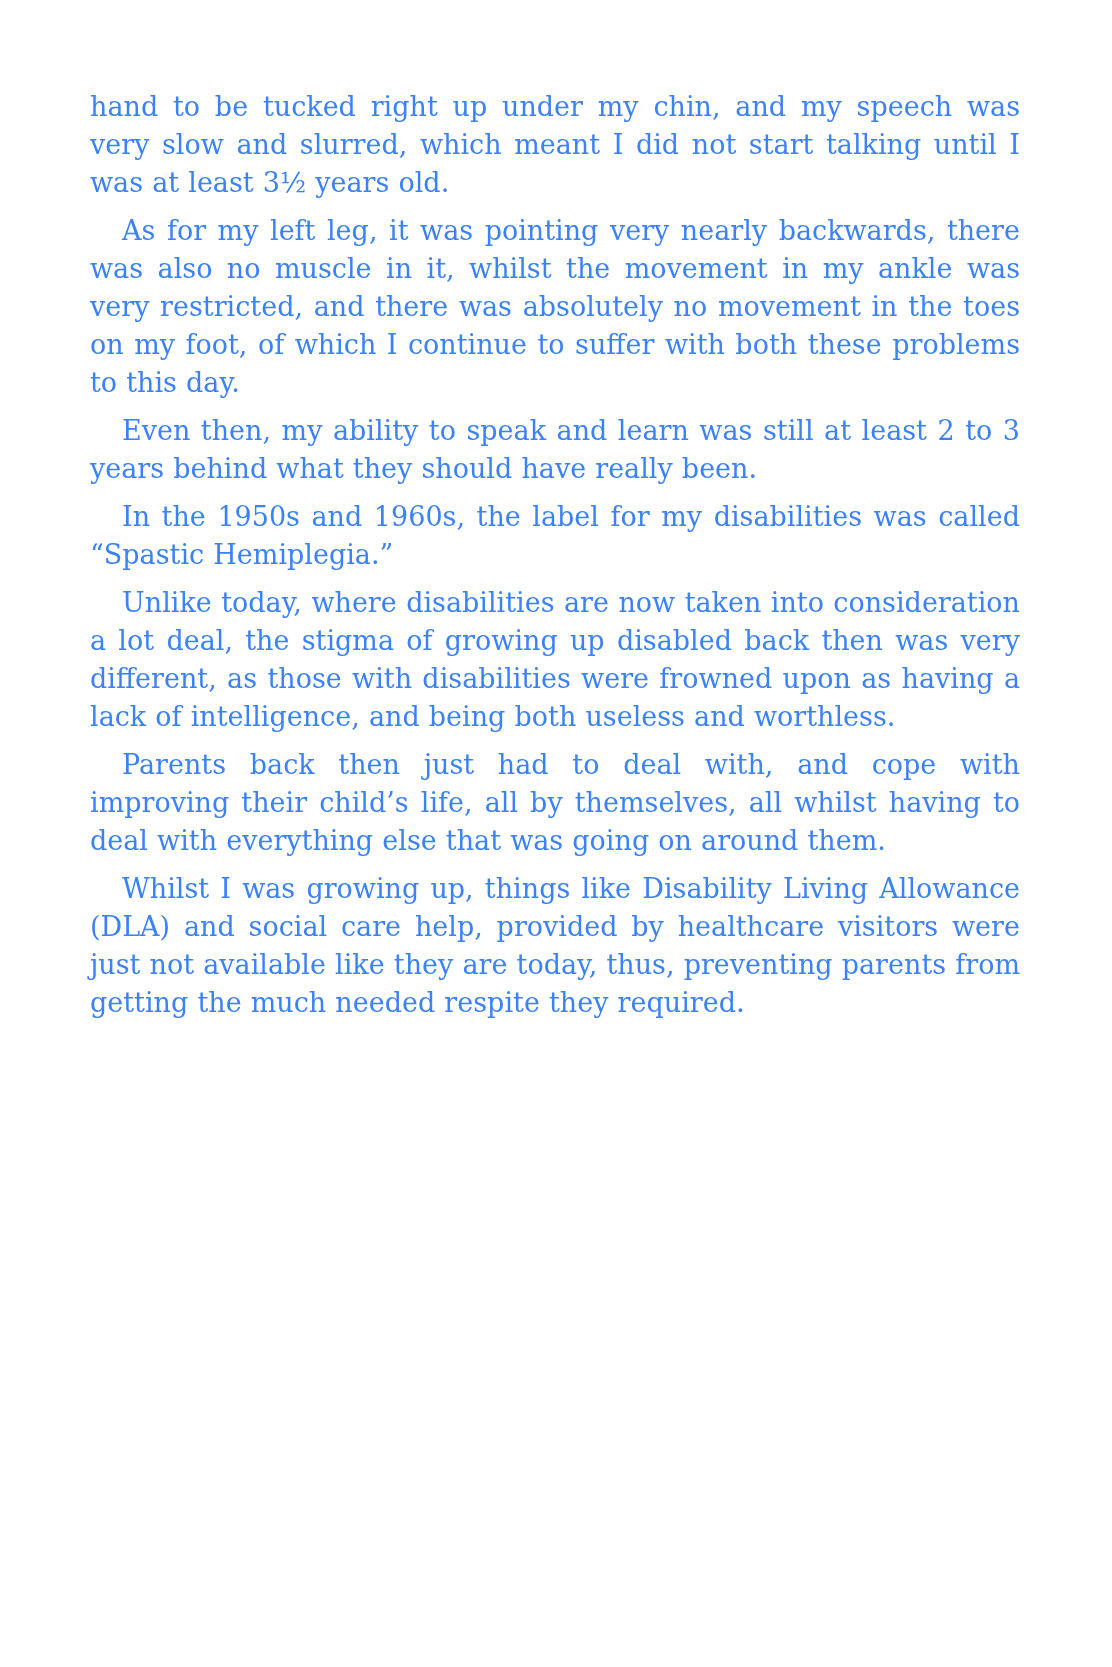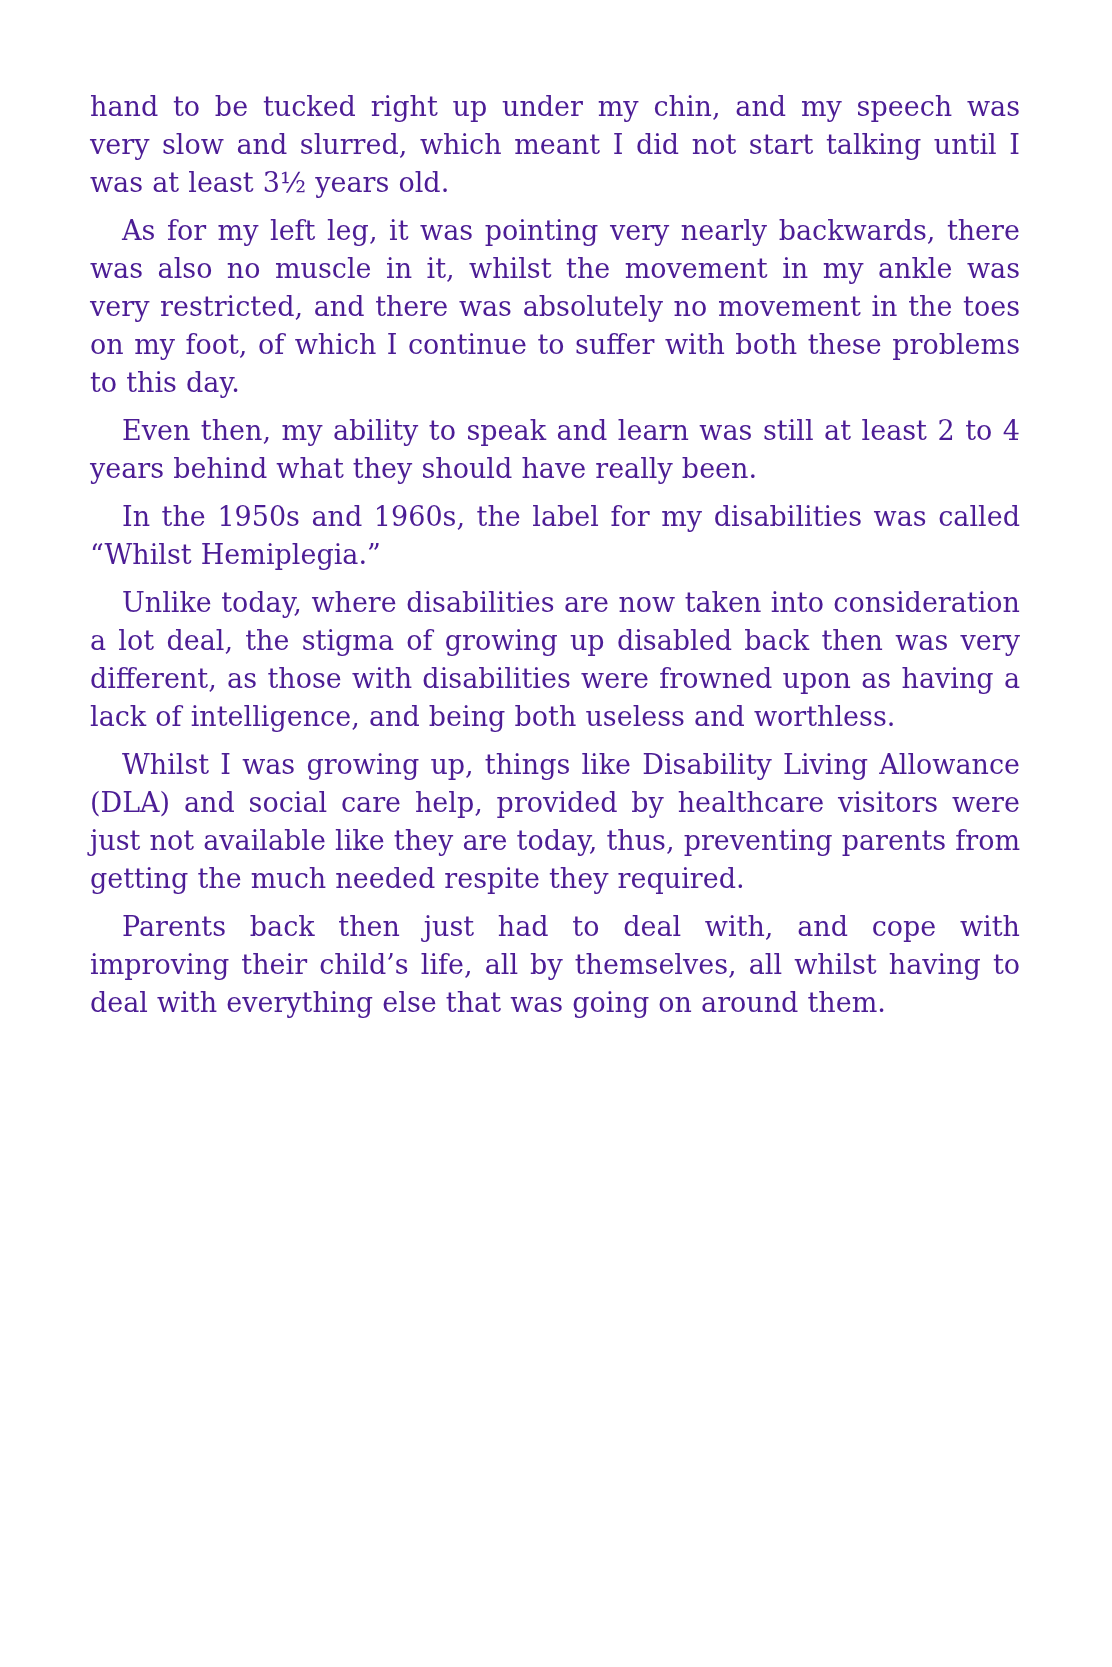--- a/index.html
+++ b/index.html
@@ -18,35 +18,35 @@
     overflow: hidden;
   }
   .text-block {
     width: 100%;
   }
   .text-block p {
     margin: 0 0 10px 0;
     font-family: "DejaVu Serif", "Liberation Serif", serif;
     font-size: 27px;
     line-height: 38px;
-    color: #4c1d95;
+    color: #3b82f6;
     text-align: justify;
     text-indent: 32px;
     word-spacing: 0.02em;
   }
   .text-block p.continuation {
     text-indent: 0;
   }
 </style>
 </head>
 <body>
 
 <div class="page">
   <div class="text-block">
     <p class="continuation">hand to be tucked right up under my chin, and my speech was very slow and slurred, which meant I did not start talking until I was at least 3½ years old.</p>
     <p>As for my left leg, it was pointing very nearly backwards, there was also no muscle in it, whilst the movement in my ankle was very restricted, and there was absolutely no movement in the toes on my foot, of which I continue to suffer with both these problems to this day.</p>
-    <p>Even then, my ability to speak and learn was still at least 2 to 4 years behind what they should have really been.</p>
-    <p>In the 1950s and 1960s, the label for my disabilities was called “Whilst Hemiplegia.”</p>
+    <p>Even then, my ability to speak and learn was still at least 2 to 3 years behind what they should have really been.</p>
+    <p>In the 1950s and 1960s, the label for my disabilities was called “Spastic Hemiplegia.”</p>
     <p>Unlike today, where disabilities are now taken into consideration a lot deal, the stigma of growing up disabled back then was very different, as those with disabilities were frowned upon as having a lack of intelligence, and being both useless and worthless.</p>
+    <p>Parents back then just had to deal with, and cope with improving their child’s life, all by themselves, all whilst having to deal with everything else that was going on around them.</p>
     <p>Whilst I was growing up, things like Disability Living Allowance (DLA) and social care help, provided by healthcare visitors were just not available like they are today, thus, preventing parents from getting the much needed respite they required.</p>
-    <p>Parents back then just had to deal with, and cope with improving their child’s life, all by themselves, all whilst having to deal with everything else that was going on around them.</p>
   </div>
 </div>
 
 </body></html>

